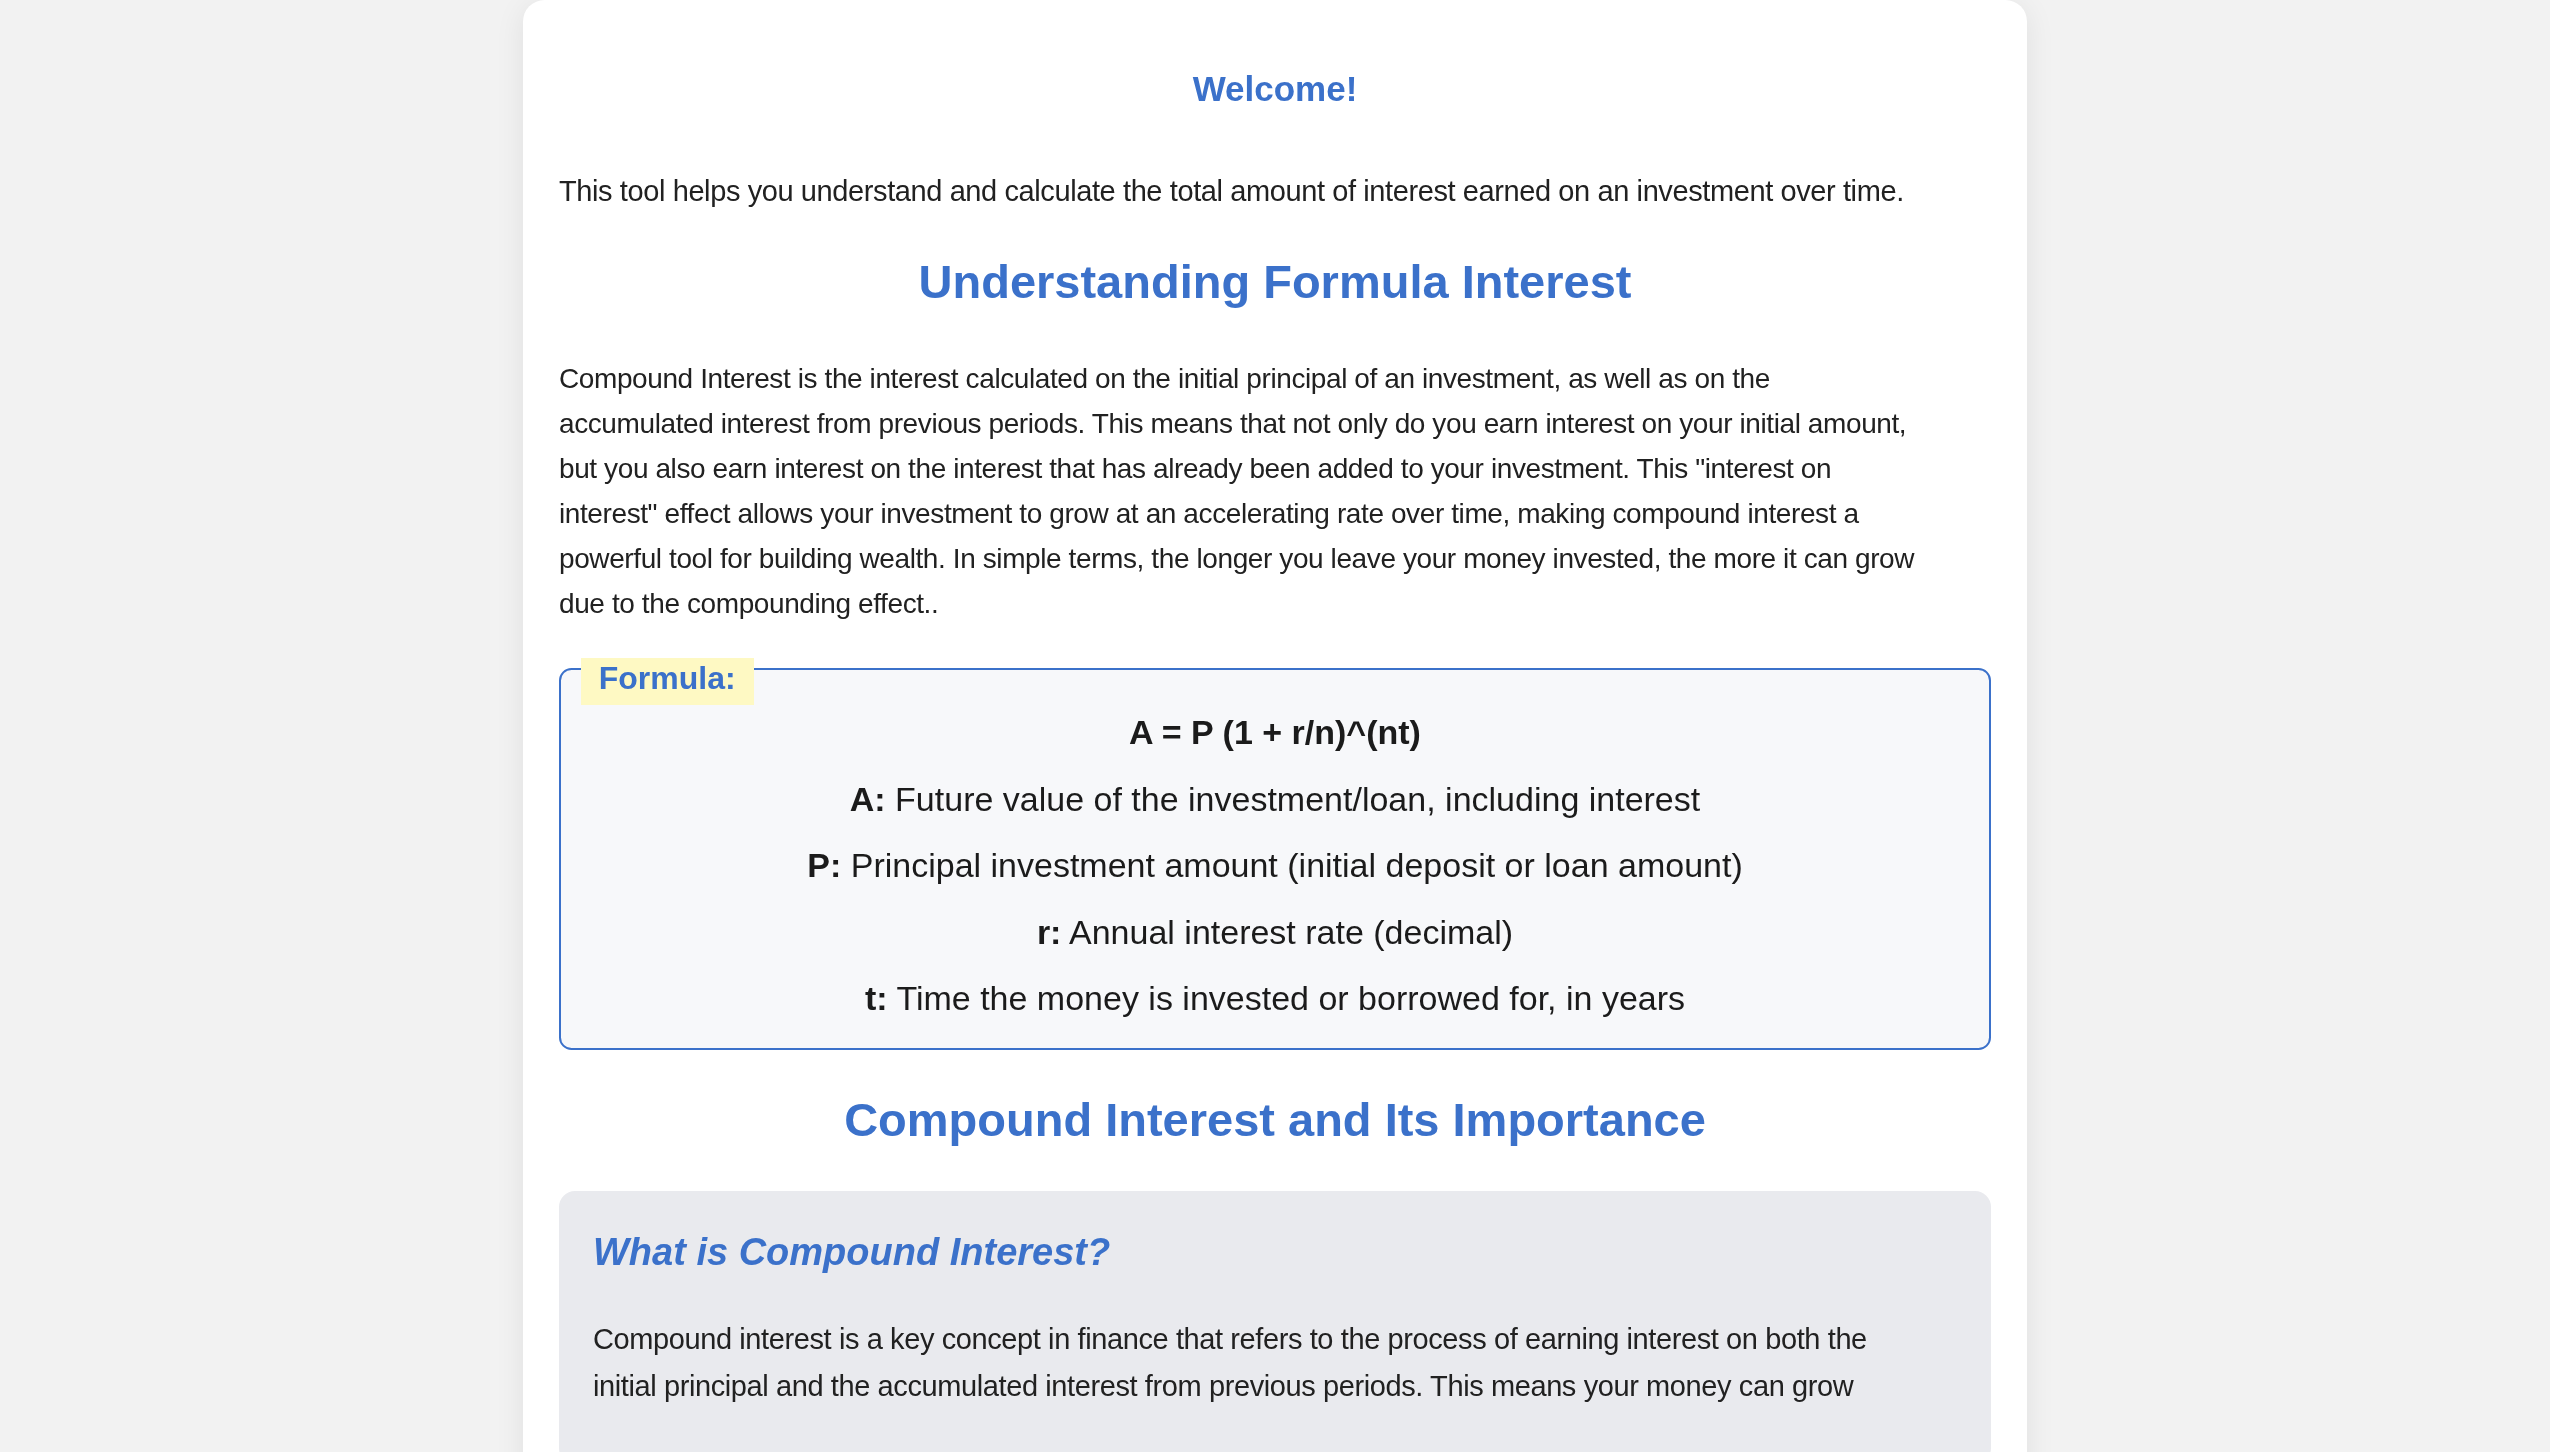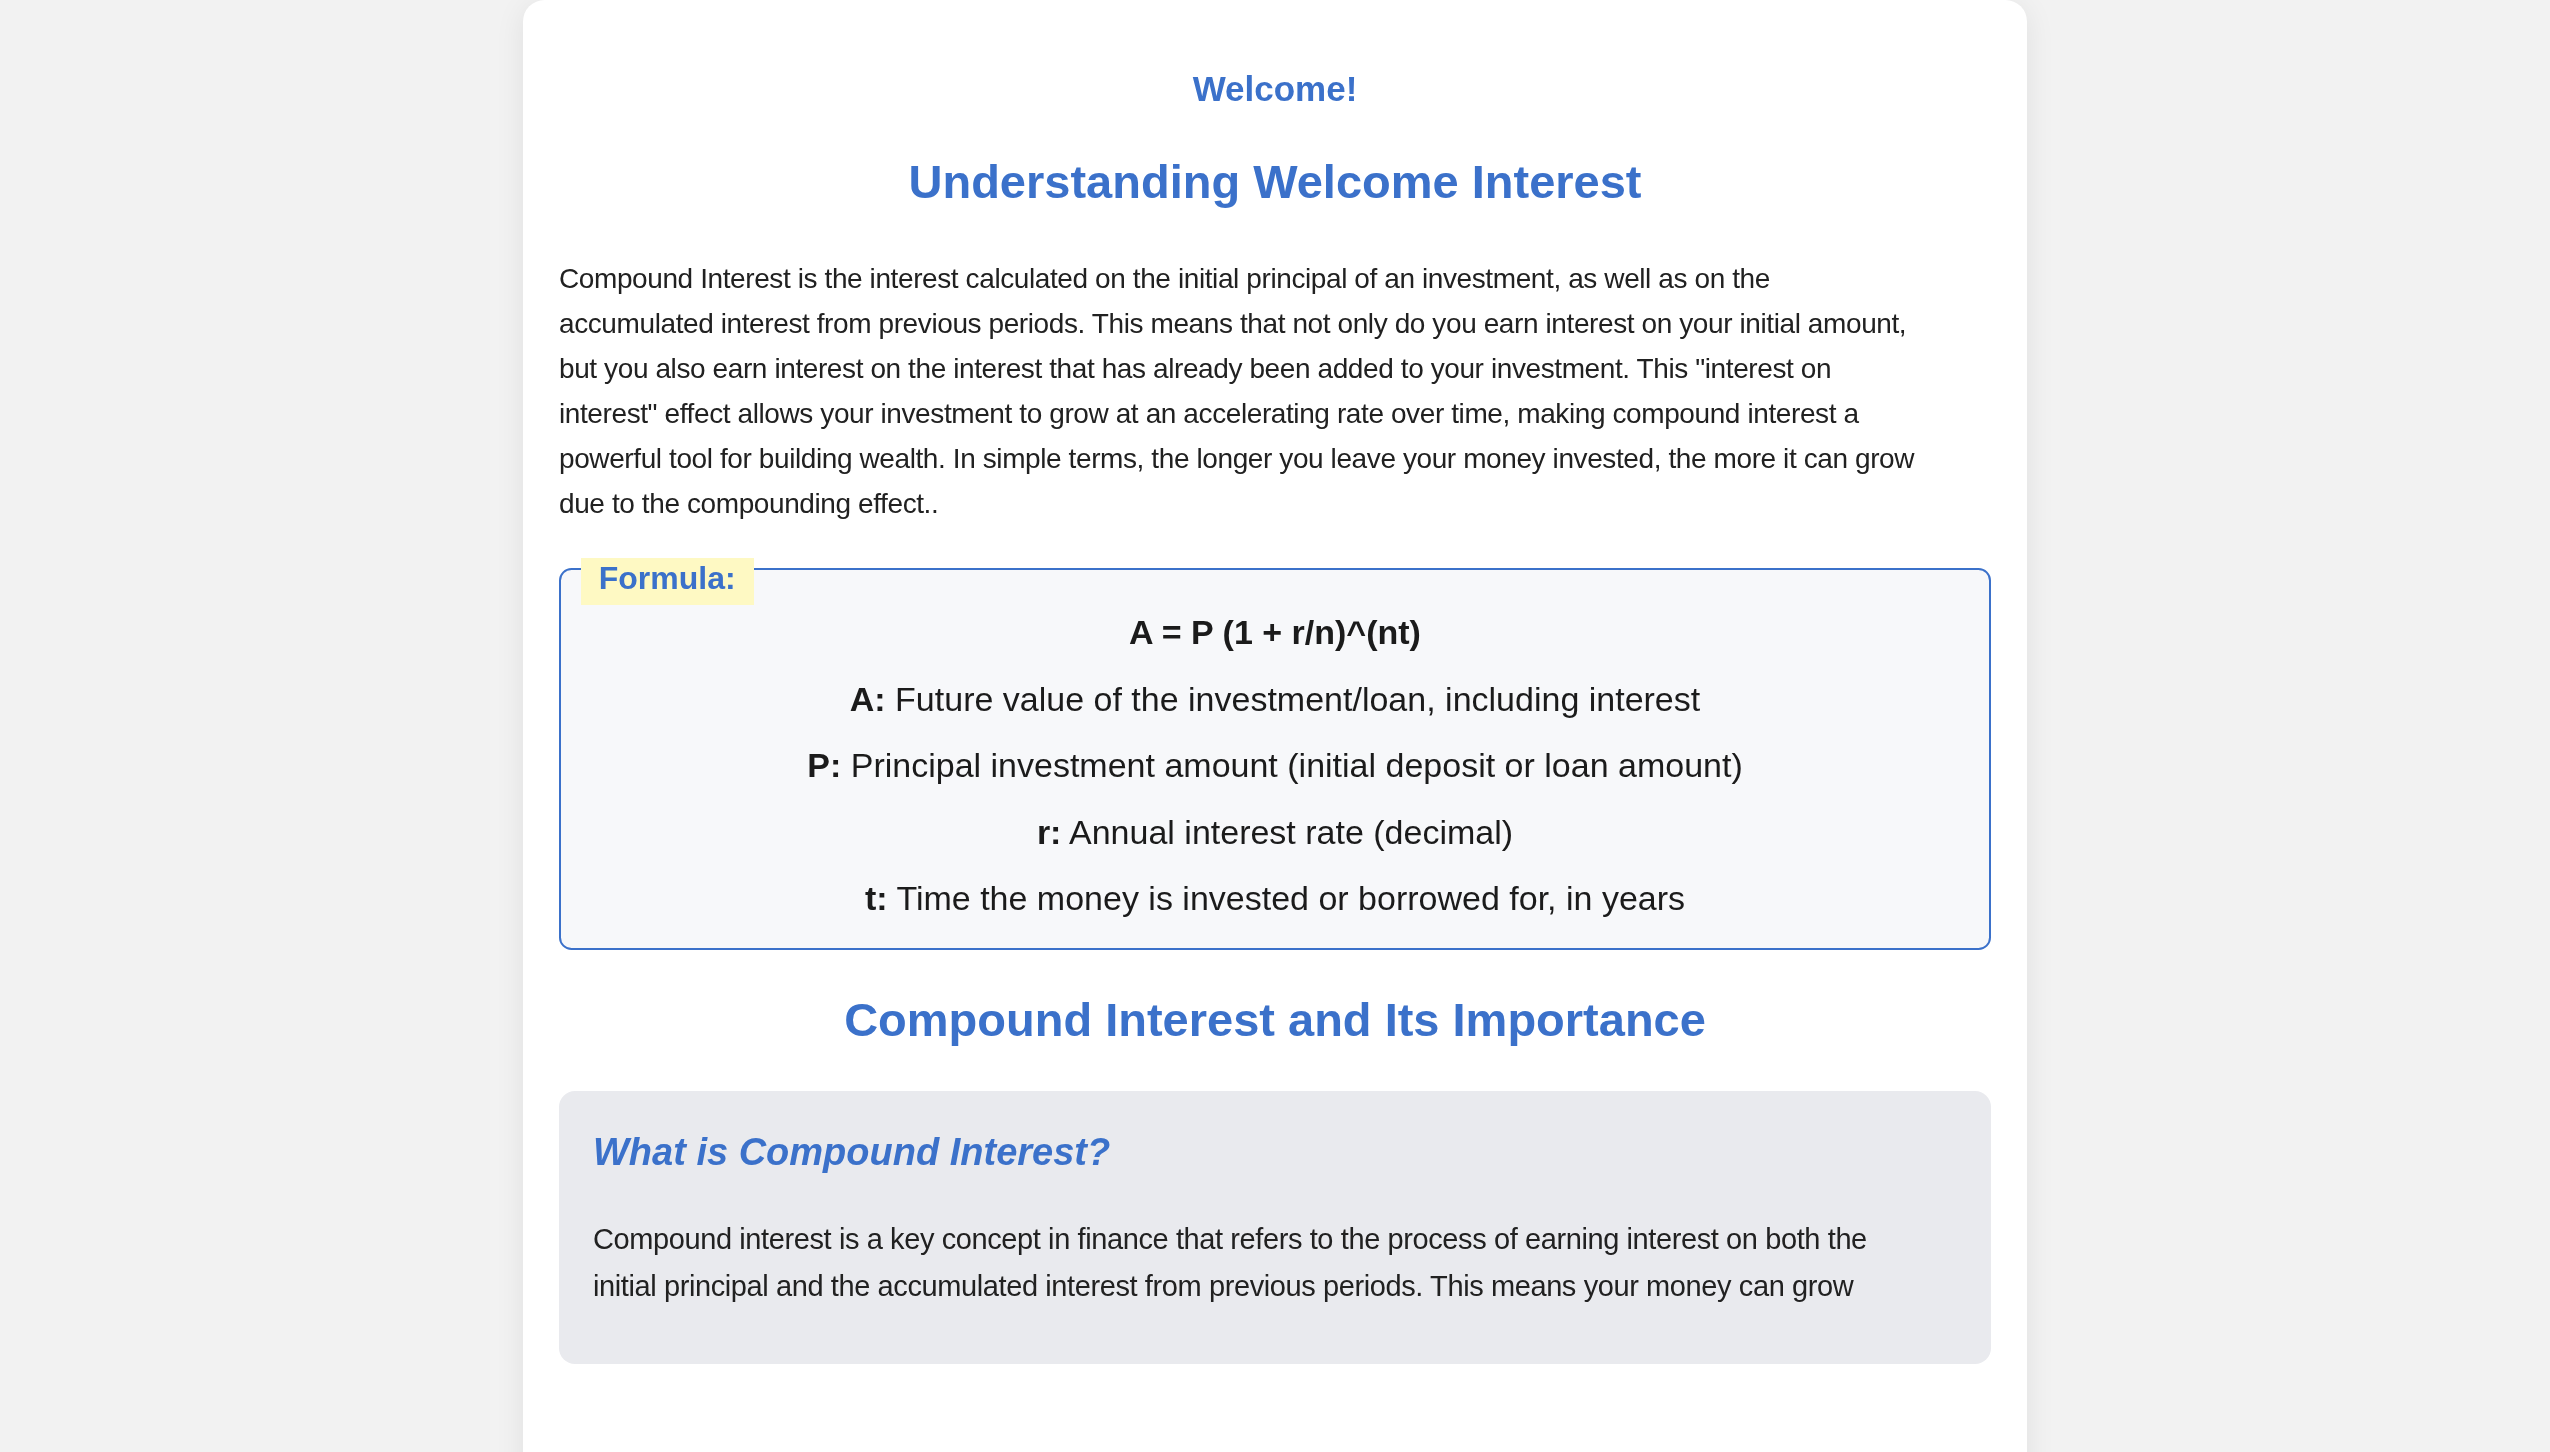--- a/index.html
+++ b/index.html
@@ -115,22 +115,23 @@
     white-space: pre-line;
   }
 </style>
 </head>
 <body>
 
 <main class="card">
 
   <h1 class="welcome-title">Welcome!</h1>
 
+  <p class="intro-text">This tool helps you understand and calculate the total amount of interest earned on an investment over time.</p>
 
-  <h2 class="section-title title-understanding">Understanding Welcome Interest</h2>
+  <h2 class="section-title title-understanding">Understanding Formula Interest</h2>
 
   <p class="body-paragraph">Compound Interest is the interest calculated on the initial principal of an investment, as well as on the
 accumulated interest from previous periods. This means that not only do you earn interest on your initial amount,
 but you also earn interest on the interest that has already been added to your investment. This "interest on
 interest" effect allows your investment to grow at an accelerating rate over time, making compound interest a
 powerful tool for building wealth. In simple terms, the longer you leave your money invested, the more it can grow
 due to the compounding effect..</p>
 
   <fieldset class="formula-box" style="margin-left:0;margin-right:0;">
     <div class="formula-legend">Formula:</div>

